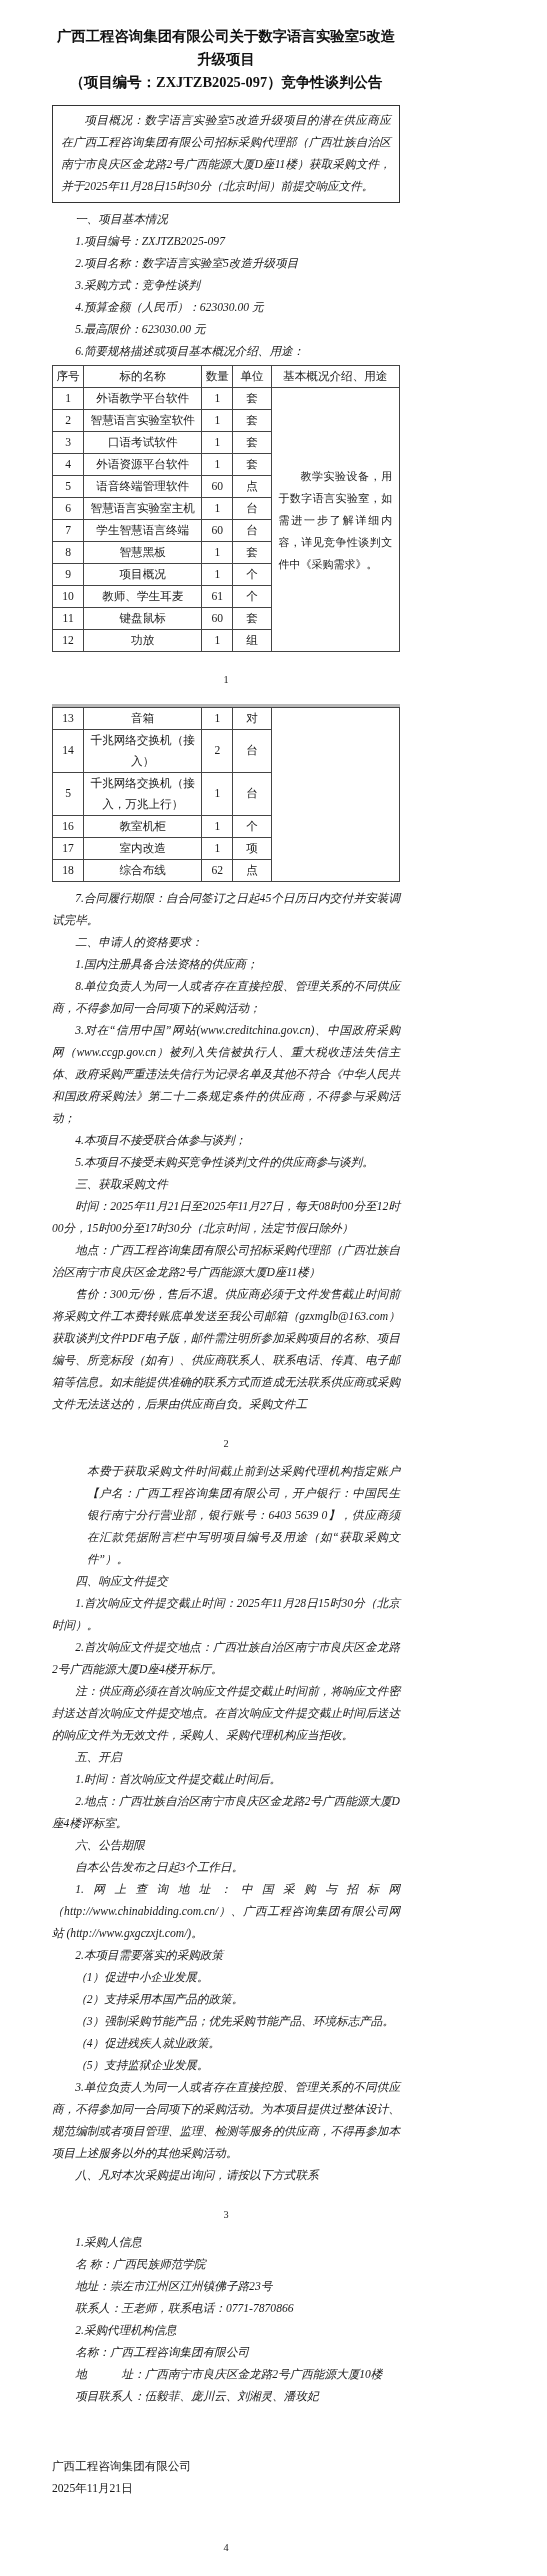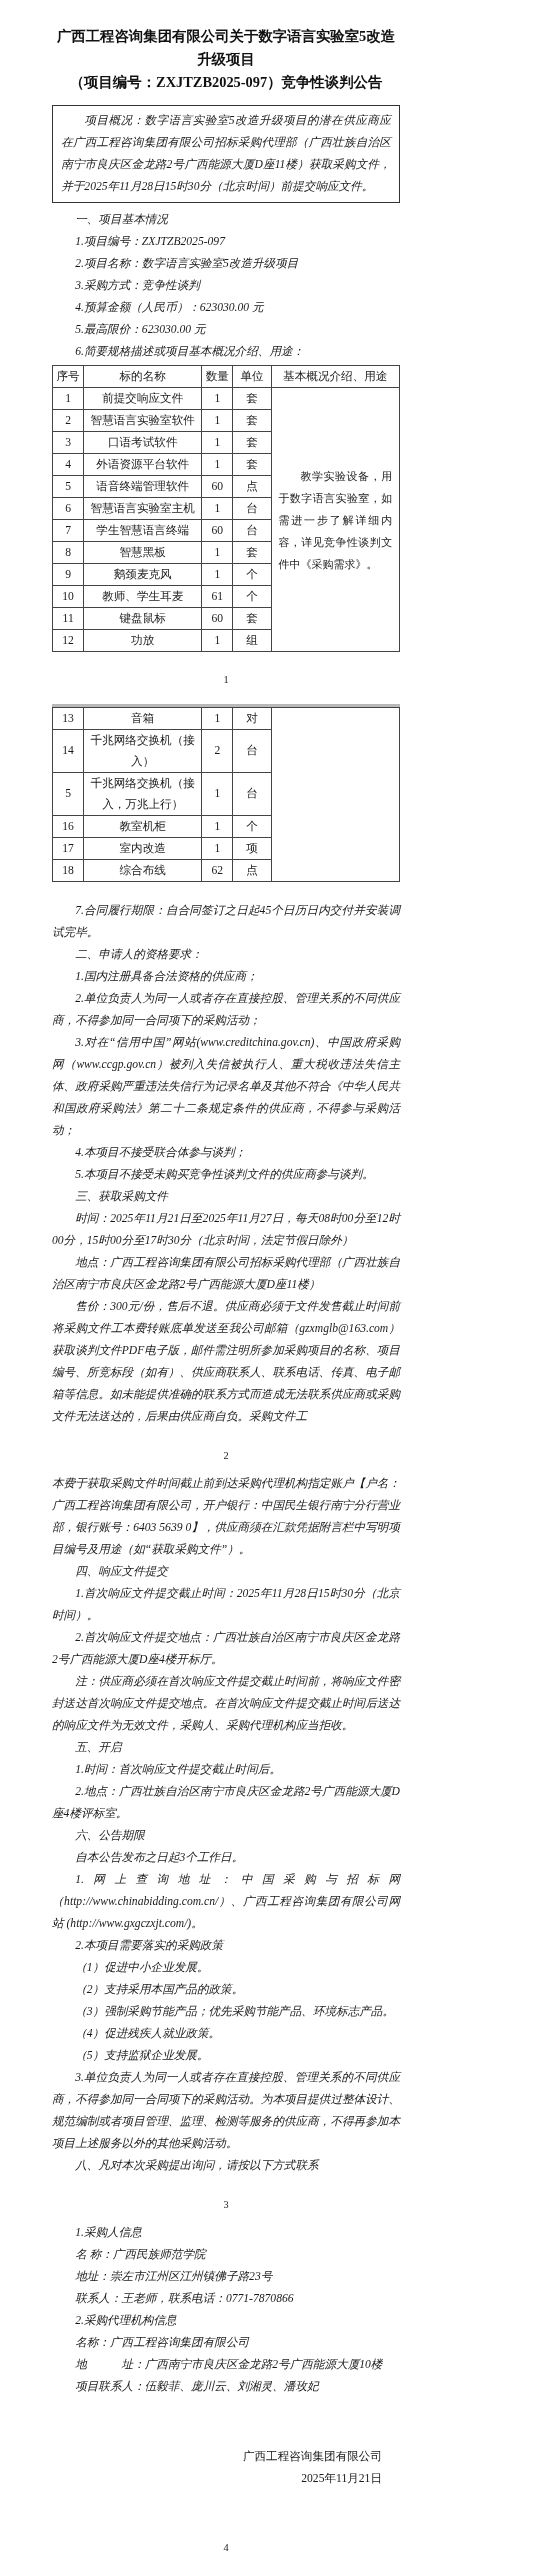--- a/index.html
+++ b/index.html
@@ -9,28 +9,28 @@
     padding:25px 52px 18px 52px;
     display:flex;flex-direction:column;
     overflow:hidden;
     font-family:"Liberation Serif","DejaVu Serif",serif;
     color:#1a1a1a;
     background:#ffffff;
   }
   .title{font-size:14.4px;font-weight:bold;text-align:center;line-height:23px;color:#111;}
   .overview-box{border:0.7px solid #333;padding:4.1px 8.2px;margin-top:11px;}
   .para{font-size:11.6px;line-height:22px;text-indent:2em;margin:0;text-align:justify;font-style:italic;}
-  .para.noindent{text-indent:0;}
+  .para.noindent{text-indent:0;margin-left:35px;}
   .pagenum{text-align:center;font-size:10.3px;line-height:20.5px;margin:18px 0 6.8px 0;color:#222;}
   table{width:100%;border-collapse:collapse;table-layout:fixed;font-size:11.6px;margin-top:2.7px;}
   th,td{border:0.7px solid #444;text-align:center;vertical-align:middle;padding:0 2.7px;font-weight:normal;line-height:21px;color:#1a1a1a;}
   td.note-cell{text-align:left;padding:2.7px 6.8px;}
   td.note-cell p{margin:0;font-size:11px;line-height:22px;text-indent:2em;text-align:justify;}
   .table-top-rule{height:2.1px;background:#b9b9b9;margin-top:6.8px;}
-  .sig{ text-align:right;font-size:11.6px;line-height:22px;padding-right:18px;margin:0;}
+  .sig{ font-size:11.6px;line-height:22px;padding-right:18px;margin:0;}
   .sig.org{margin-top:48px;}
   .grow{flex:1 1 auto;min-height:0;}
 </style>
 </head>
 <body>
 
 <div class="doc">
 
   <div class="title">
     <div>广西工程咨询集团有限公司关于数字语言实验室5改造升级项目</div>
@@ -60,21 +60,21 @@
     <tbody>
         <tr>
       <th>序号</th>
       <th>标的名称</th>
       <th>数量</th>
       <th>单位</th>
       <th>基本概况介绍、用途</th>
     </tr>
     <tr>
       <td>1</td>
-      <td>前提交响应文件</td>
+      <td>外语教学平台软件</td>
       <td>1</td>
       <td>套</td>
       <td class="note-cell" rowspan="12">
         <p>教学实验设备，用于数字语言实验室，如需进一步了解详细内容，详见竞争性谈判文件中《采购需求》。</p>
       </td>
     </tr>
     <tr>
       <td>2</td>
       <td>智慧语言实验室软件</td>
       <td>1</td>
@@ -111,21 +111,21 @@
       <td>台</td>
     </tr>
     <tr>
       <td>8</td>
       <td>智慧黑板</td>
       <td>1</td>
       <td>套</td>
     </tr>
     <tr>
       <td>9</td>
-      <td>鹅颈麦克风</td>
+      <td>项目概况</td>
       <td>1</td>
       <td>个</td>
     </tr>
     <tr>
       <td>10</td>
       <td>教师、学生耳麦</td>
       <td>61</td>
       <td>个</td>
     </tr>
     <tr>
@@ -188,24 +188,24 @@
     </tr>
     <tr>
       <td>18</td>
       <td>综合布线</td>
       <td>62</td>
       <td>点</td>
     </tr>
   </tbody>
     </table>
 
-  <p class="para" style="margin-top:18px;">7.合同履行期限：自合同签订之日起45个日历日内交付并安装调试完毕。</p>
+  <p class="para" style="margin-top:6px;">7.合同履行期限：自合同签订之日起45个日历日内交付并安装调试完毕。</p>
   <p class="para">二、申请人的资格要求：</p>
   <p class="para">1.国内注册具备合法资格的供应商；</p>
-  <p class="para">2.单位负责人为同一人或者存在直接控股、管理关系的不同供应商，不得参加同一合同项下的采购活动；</p>
+  <p class="para">8.单位负责人为同一人或者存在直接控股、管理关系的不同供应商，不得参加同一合同项下的采购活动；</p>
   <p class="para">3.对在“信用中国”网站(www.creditchina.gov.cn)、中国政府采购网（www.ccgp.gov.cn）被列入失信被执行人、重大税收违法失信主体、政府采购严重违法失信行为记录名单及其他不符合《中华人民共和国政府采购法》第二十二条规定条件的供应商，不得参与采购活动；</p>
   <p class="para">4.本项目不接受联合体参与谈判；</p>
   <p class="para">5.本项目不接受未购买竞争性谈判文件的供应商参与谈判。</p>
   <p class="para">三、获取采购文件</p>
   <p class="para">时间：2025年11月21日至2025年11月27日，每天08时00分至12时00分，15时00分至17时30分（北京时间，法定节假日除外）</p>
   <p class="para">地点：广西工程咨询集团有限公司招标采购代理部（广西壮族自治区南宁市良庆区金龙路2号广西能源大厦D座11楼）</p>
   <p class="para">售价：300元/份，售后不退。供应商必须于文件发售截止时间前将采购文件工本费转账底单发送至我公司邮箱（gzxmglb@163.com）获取谈判文件PDF电子版，邮件需注明所参加采购项目的名称、项目编号、所竞标段（如有）、供应商联系人、联系电话、传真、电子邮箱等信息。如未能提供准确的联系方式而造成无法联系供应商或采购文件无法送达的，后果由供应商自负。采购文件工</p>
 
   <div class="pagenum">2</div>
 

